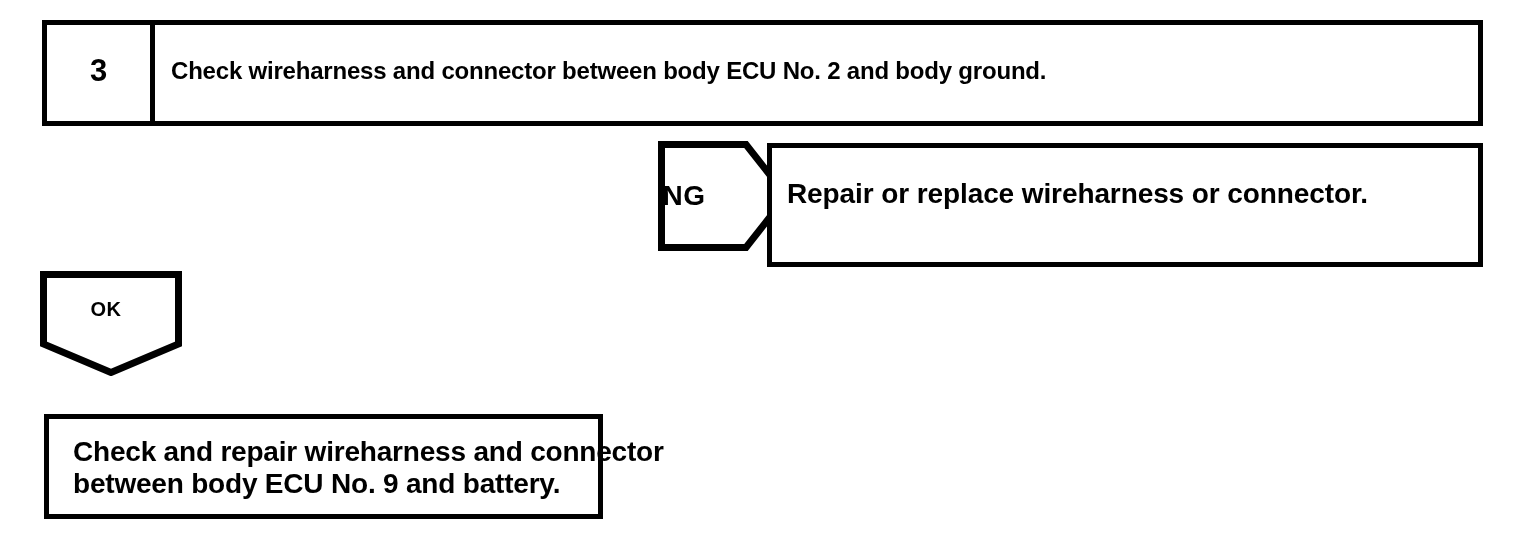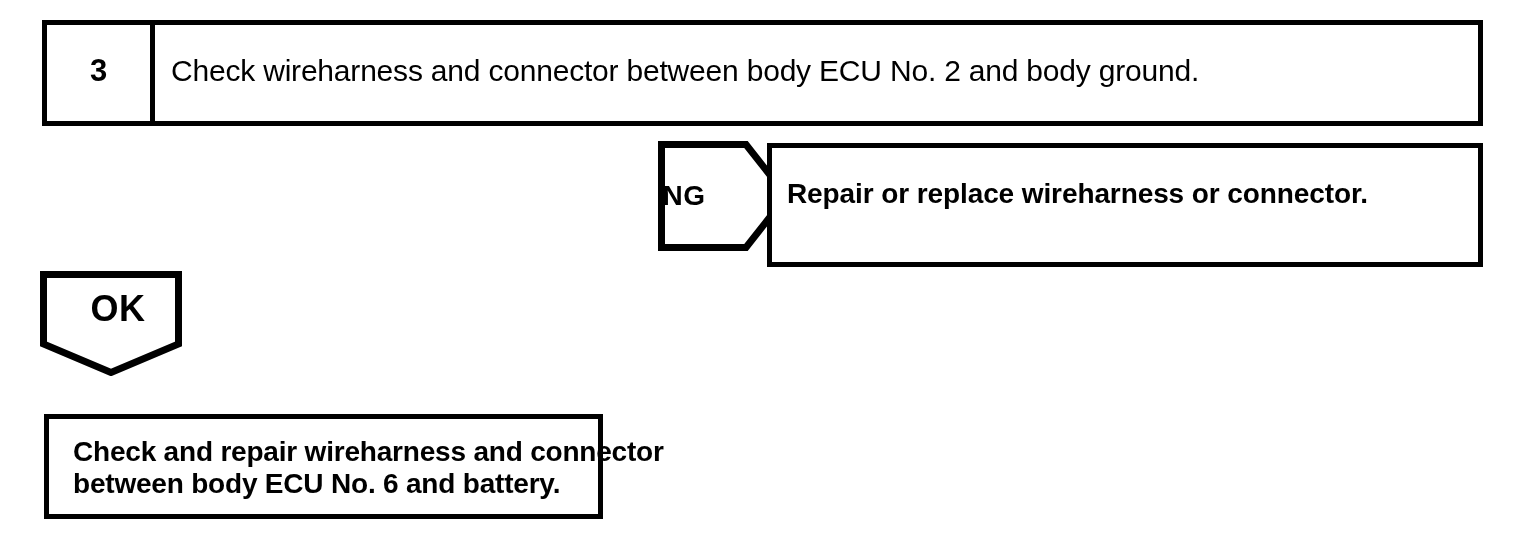--- a/index.html
+++ b/index.html
@@ -51,22 +51,22 @@
     letter-spacing: 0px;
     transform: translateY(-2px);
   }
   #step-text {
     position: absolute;
     left: 124px;
     top: 0;
     height: 96px;
     display: flex;
     align-items: center;
-    font-size: 30px;
-    font-weight: normal;
+    font-size: 24px;
+    font-weight: bold;
     color: #000000;
     white-space: nowrap;
     letter-spacing: -0.2px;
     transform: translateY(-2px);
   }
 
   
   #ng-arrow {
     position: absolute;
     left: 638px;
@@ -118,28 +118,28 @@
   #ok-arrow {
     position: absolute;
     left: 40px;
     top: 271px;
     width: 142px;
     height: 105px;
   }
   #ok-arrow svg { display: block; }
   #ok-label {
     position: absolute;
-    left: 12px;
+    left: 0;
     top: 0;
     width: 132px;
     height: 76px;
     display: flex;
     align-items: center;
     justify-content: center;
-    font-size: 36px;
+    font-size: 20px;
     font-weight: bold;
     color: #000000;
     letter-spacing: 0.5px;
   }
 
   
   #ok-result-box {
     left: 44px;
     top: 414px;
     width: 559px;
@@ -184,17 +184,17 @@
   <div id="ok-arrow">
     <svg width="142" height="105" viewBox="0 0 142 105">
       <polygon points="3.5,3.5 138.5,3.5 138.5,73 71,101.5 3.5,73" fill="#ffffff" stroke="#000000" stroke-width="7" stroke-linejoin="miter"></polygon>
     </svg>
     <div id="ok-label">OK</div>
   </div>
 
   <div class="box" id="ok-result-box">
     <div id="ok-result-text">
       <span class="line">Check and repair wireharness and connector</span>
-      <span class="line">between body ECU No. 6 and battery.</span>
+      <span class="line">between body ECU No. 9 and battery.</span>
     </div>
   </div>
 
 </div>
 
 </body></html>

